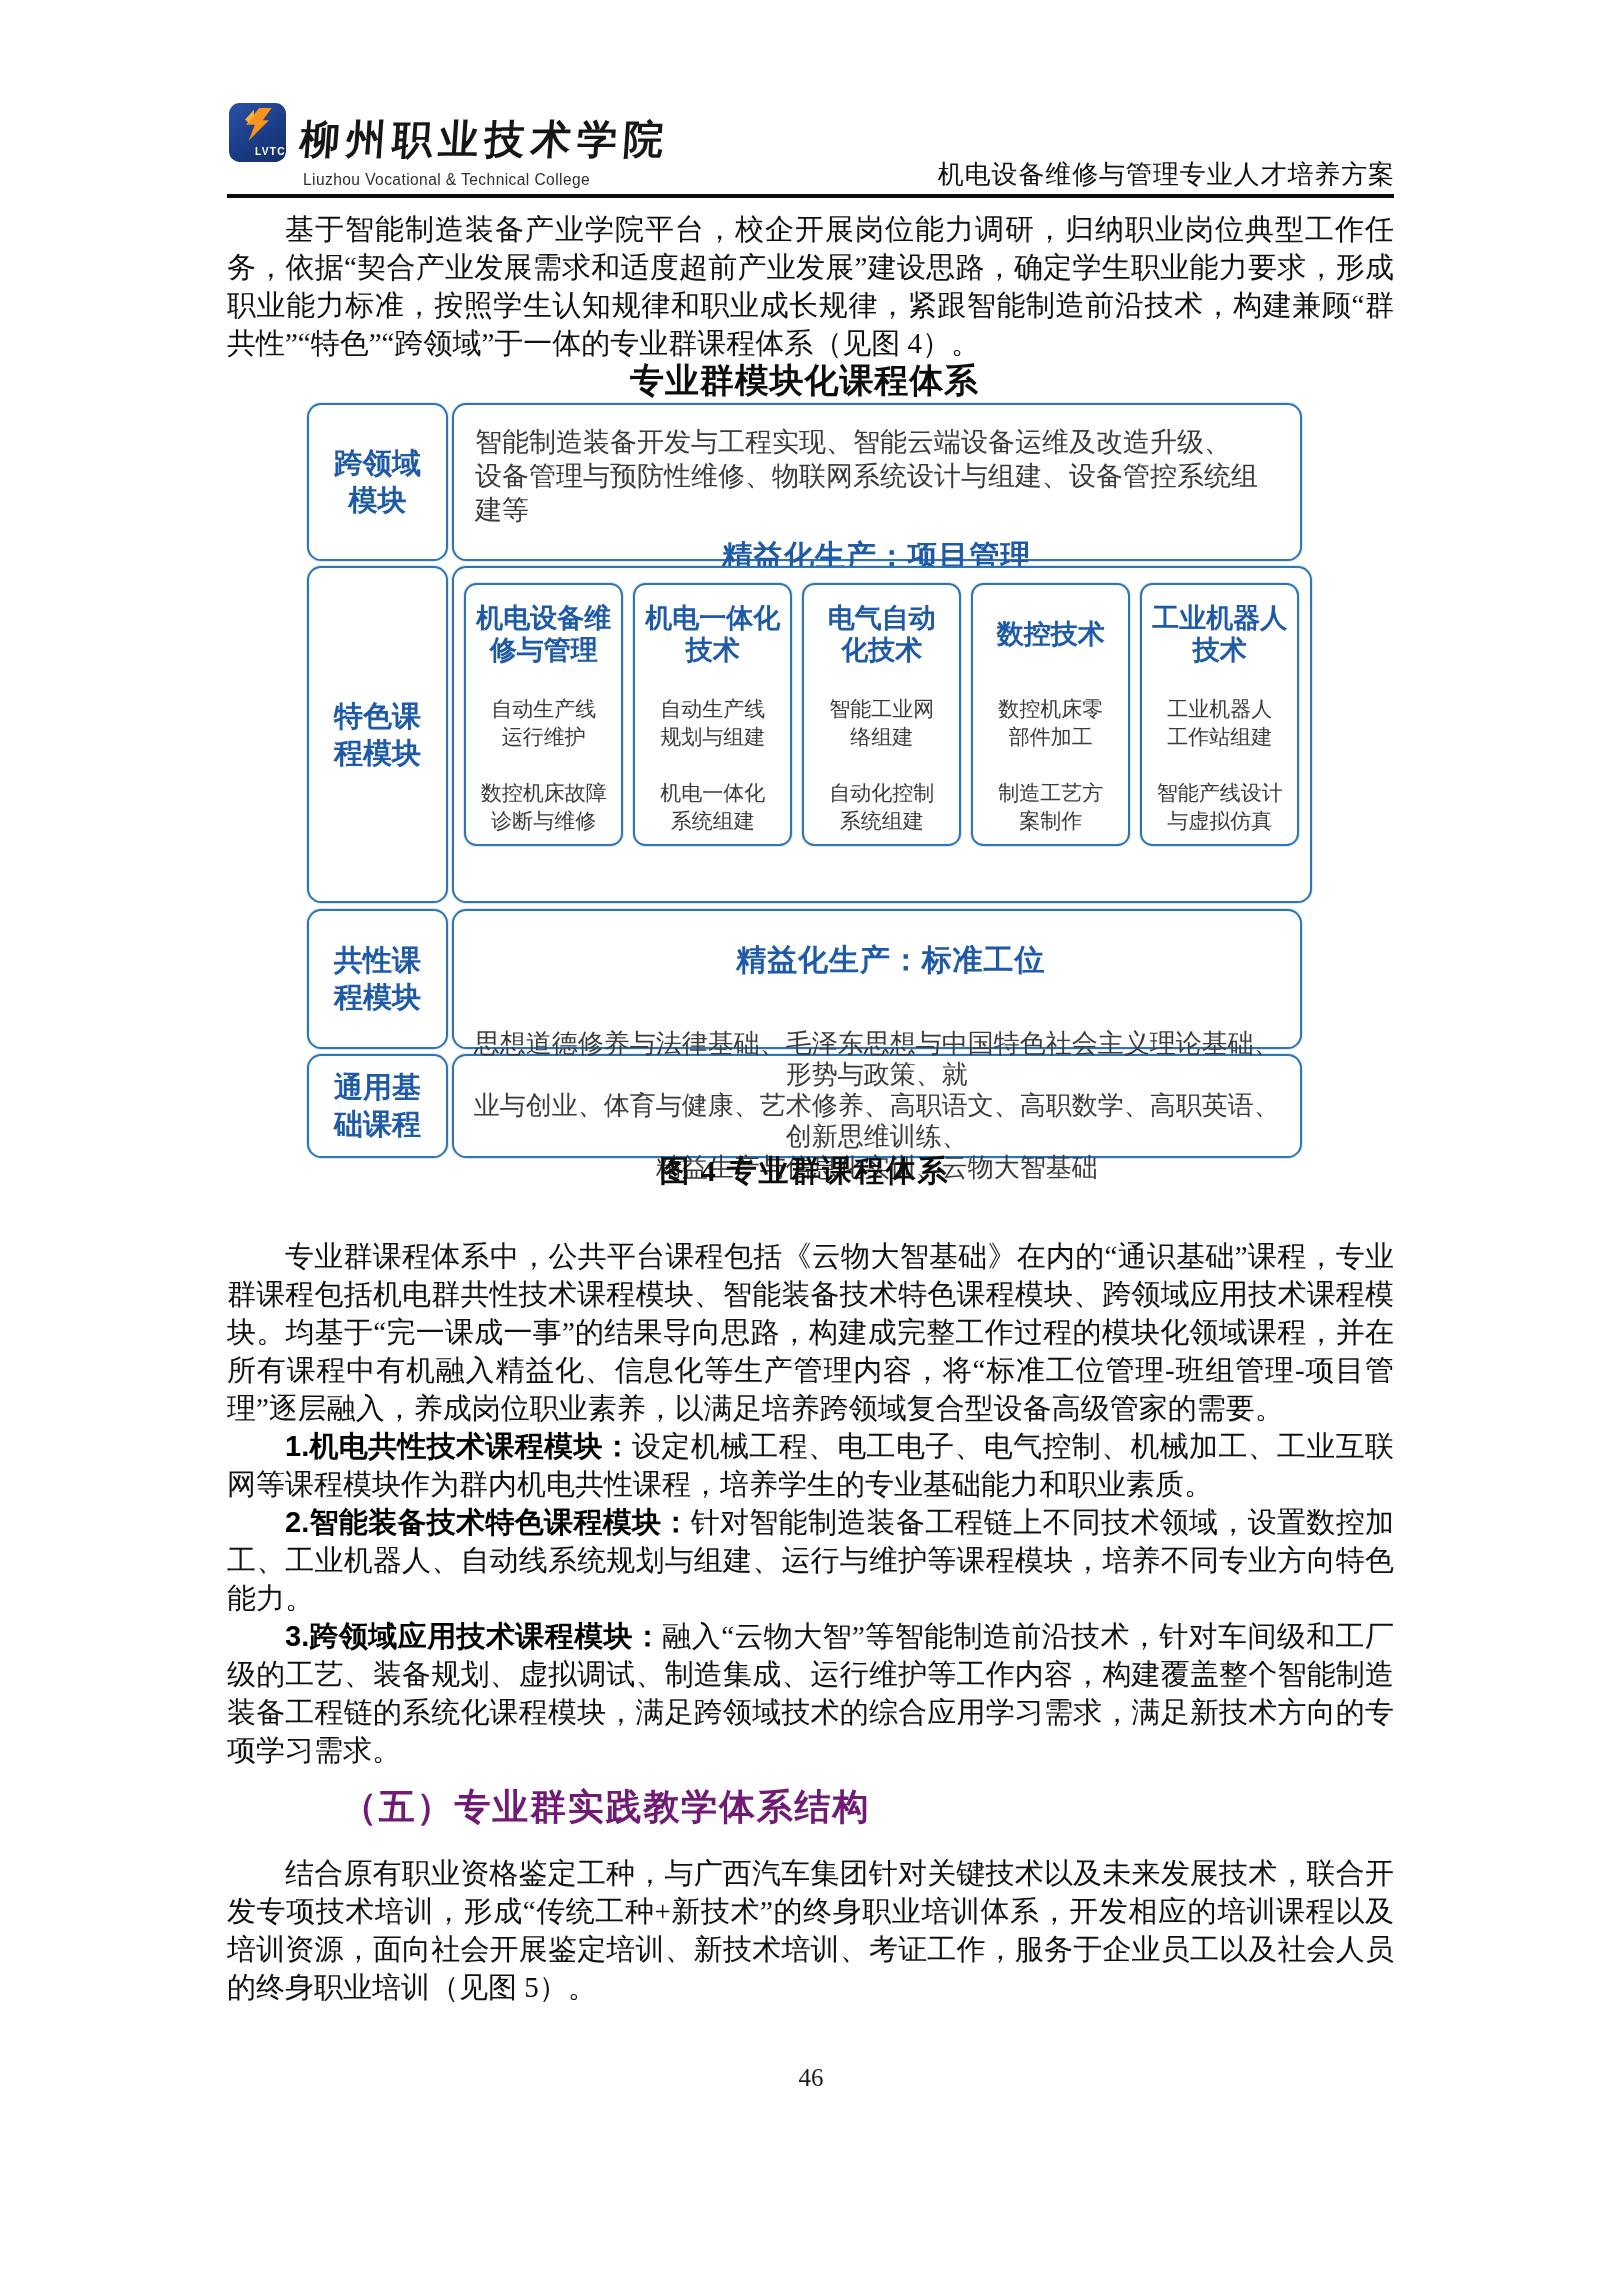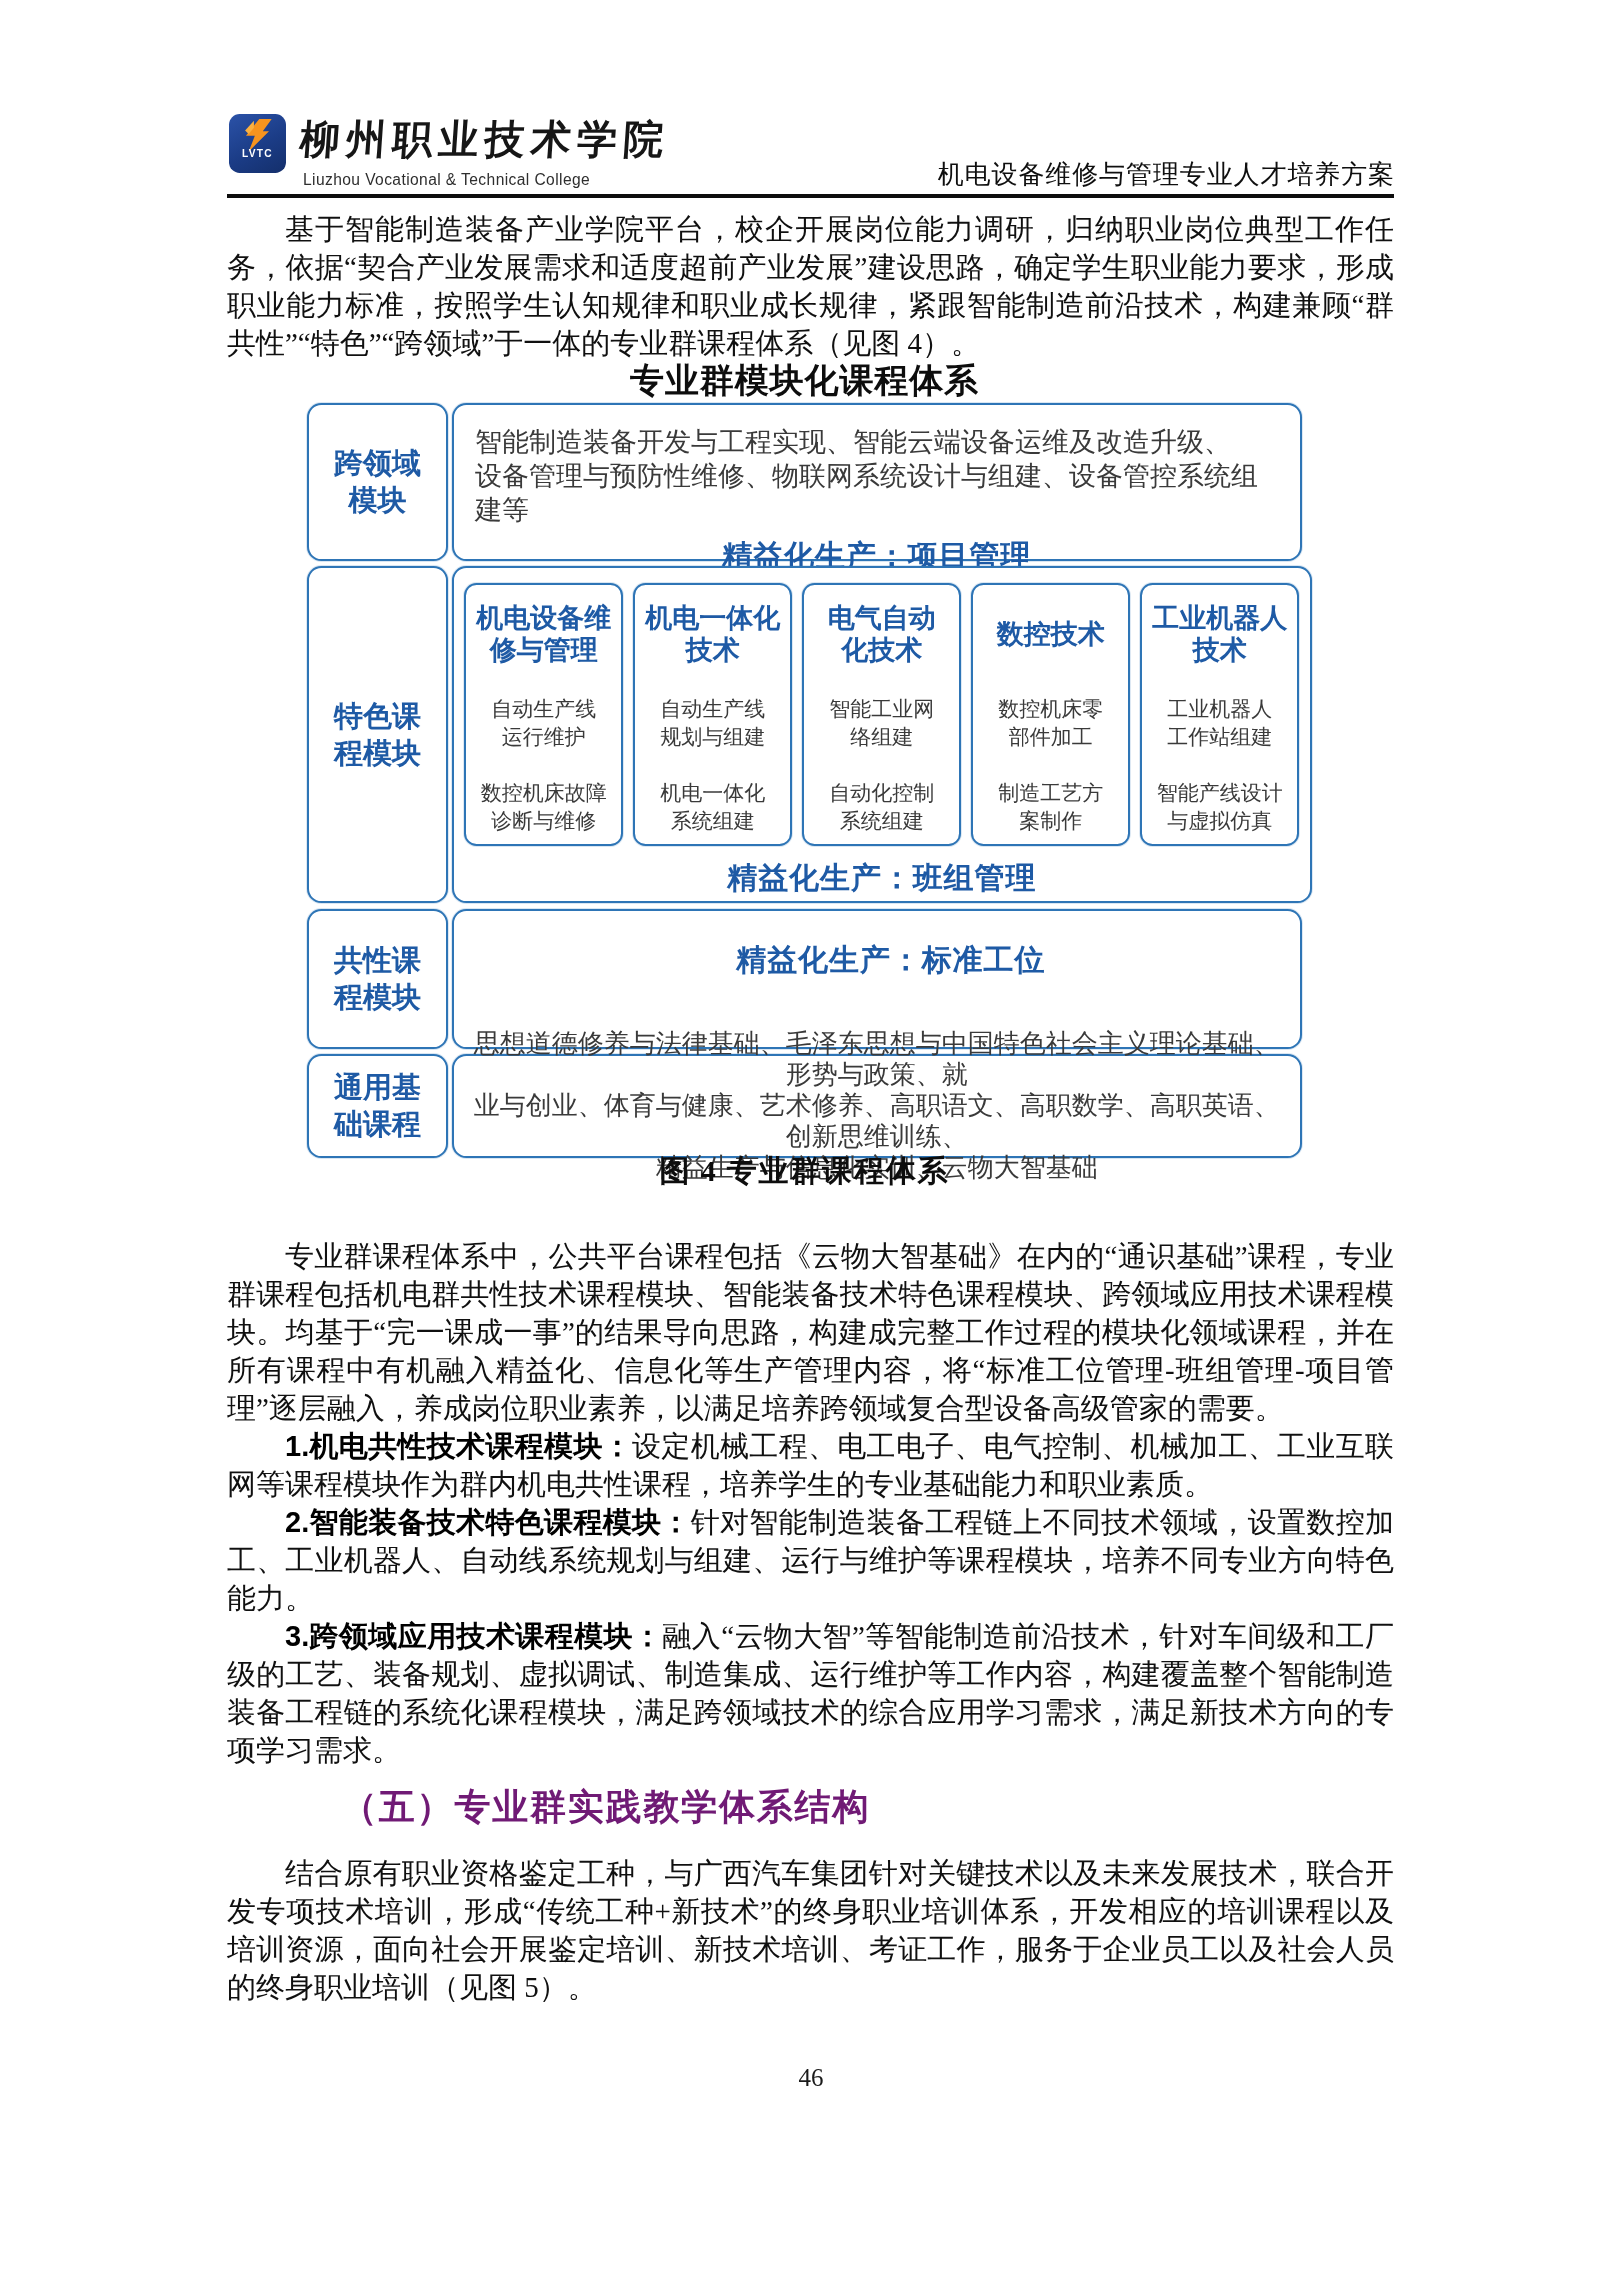--- a/index.html
+++ b/index.html
@@ -4,24 +4,24 @@
 <style>
   * { margin:0; padding:0; box-sizing:border-box; }
   html,body { background:#ffffff; }
   .page {
     position:relative; width:1622px; height:2293px; background:#fff;
     font-family:"Liberation Serif", serif; color:#111;
   }
 
   
   .logo-badge {
-    position:absolute; left:229px; top:114px; width:57px; height:59px;
+    position:absolute; left:229px; top:103px; width:57px; height:59px;
     border-radius:10.7px; background:linear-gradient(150deg,#2b52a8 0%,#1b3c86 55%,#142f6b 100%);
-    display:flex; flex-direction:column; align-items:center; justify-content:flex-end;
-    padding-bottom:14px; overflow:hidden;
+    display:flex; flex-direction:column; align-items:flex-end; justify-content:flex-end;
+    padding-bottom:5px; overflow:hidden;
   }
   .logo-badge svg { position:absolute; top:3.6px; left:7.1px; }
   .logo-abbr {
     font-family:"Liberation Sans", sans-serif; font-weight:bold;
     font-size:10.2px; color:#ffffff; letter-spacing:1.3px; z-index:2;
   }
   .school-cn {
     position:absolute; left:300px; top:112px;
     font-family:"DejaVu Serif", serif; font-weight:bold; font-size:40px;
     letter-spacing:6.2px; color:#161616; transform:skewX(-4deg);
@@ -215,21 +215,20 @@
           </div>
           <div class="spec-box">
             <div class="spec-title">工业机器人
 技术</div>
             <div class="spec-item">工业机器人
 工作站组建</div>
             <div class="spec-item">智能产线设计
 与虚拟仿真</div>
           </div>
         </div>
-        <div class="lean-line">精益化生产：班组管理</div>
       </div>
     </div>
 
     <div class="diag-row row3">
       <div class="row-label">共性课
 程模块</div>
       <div class="row-body">
         <div class="lean-line">精益化生产：标准工位</div>
       </div>
     </div>

